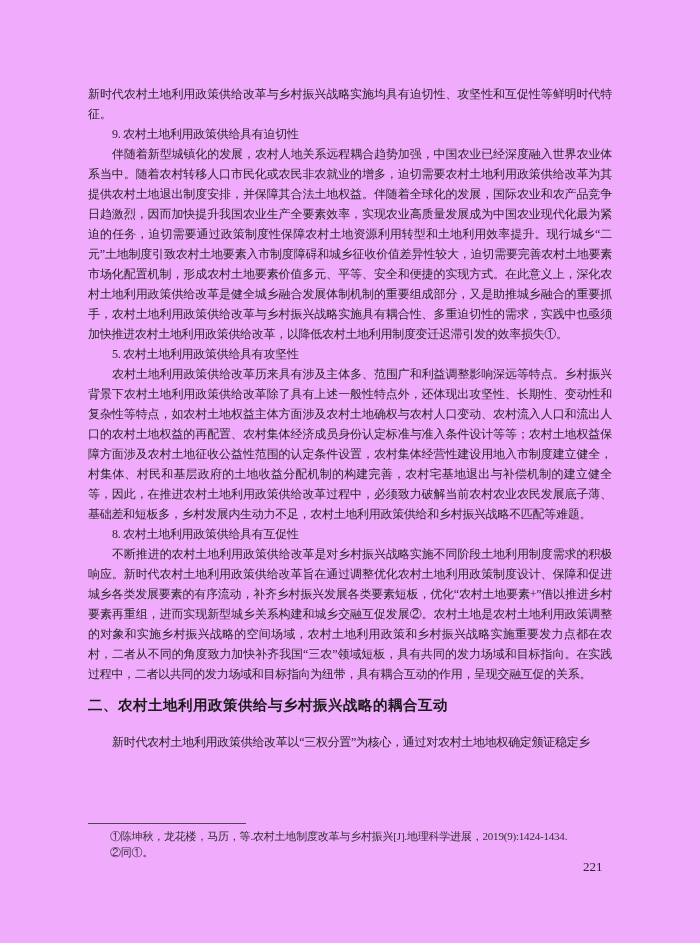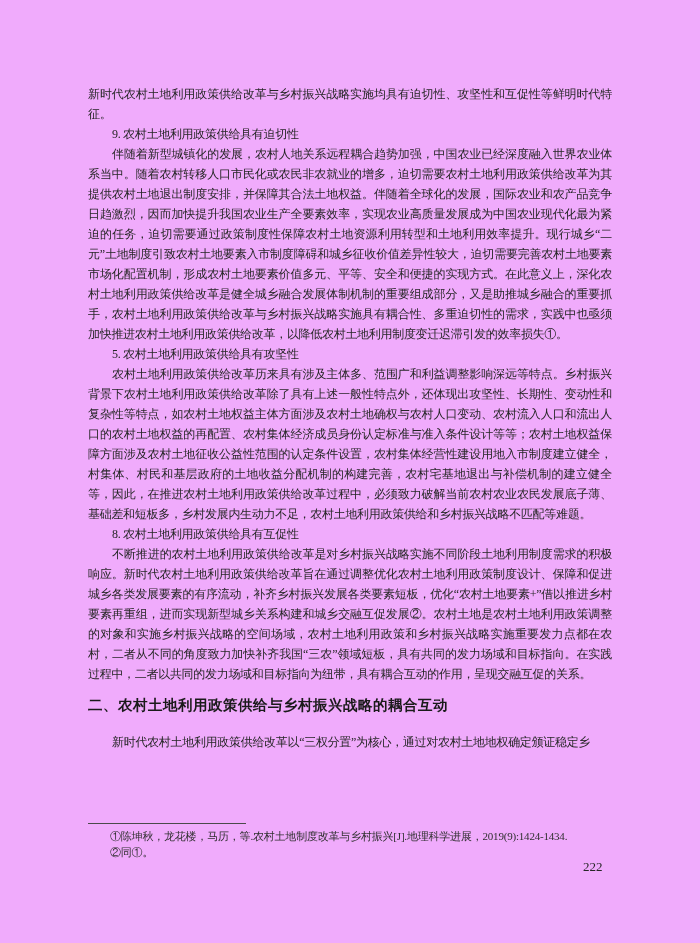--- a/index.html
+++ b/index.html
@@ -102,15 +102,15 @@
     <p class="subsection-para">新时代农村土地利用政策供给改革以“三权分置”为核心，通过对农村土地地权确定颁证稳定乡</p>
 
   </div>
 
   <div class="footer">
     <div class="fn-rule"></div>
     <p class="footnote">①陈坤秋，龙花楼，马历，等.农村土地制度改革与乡村振兴[J].地理科学进展，2019(9):1424-1434.</p>
     <p class="footnote">②同①。</p>
   </div>
 
-  <div class="page-number">222</div>
+  <div class="page-number">221</div>
 
 </div>
 
 </body></html>

